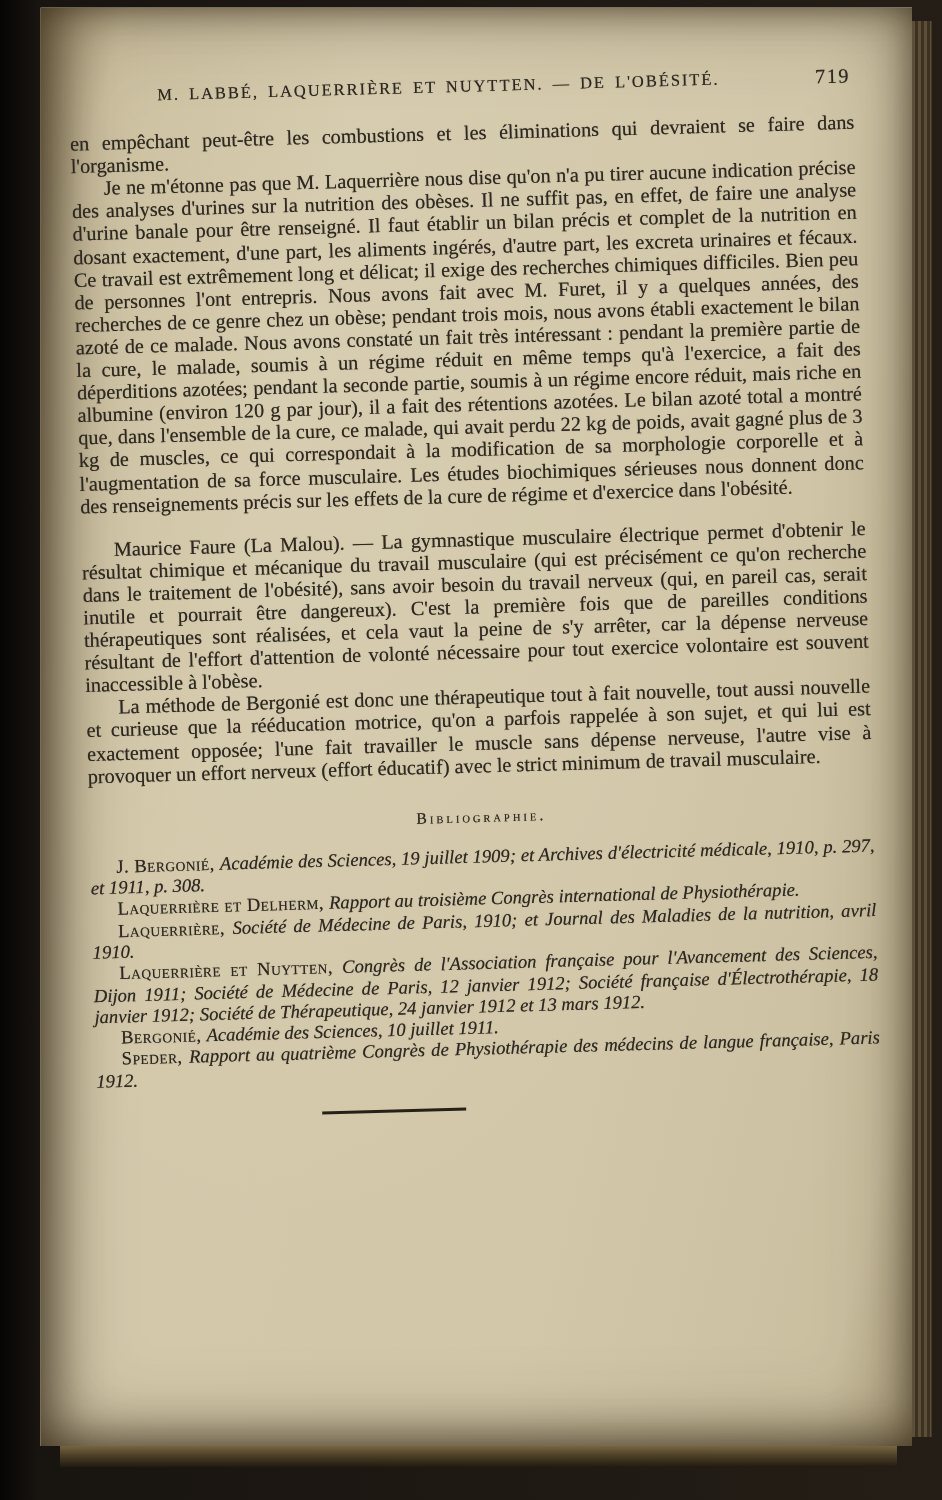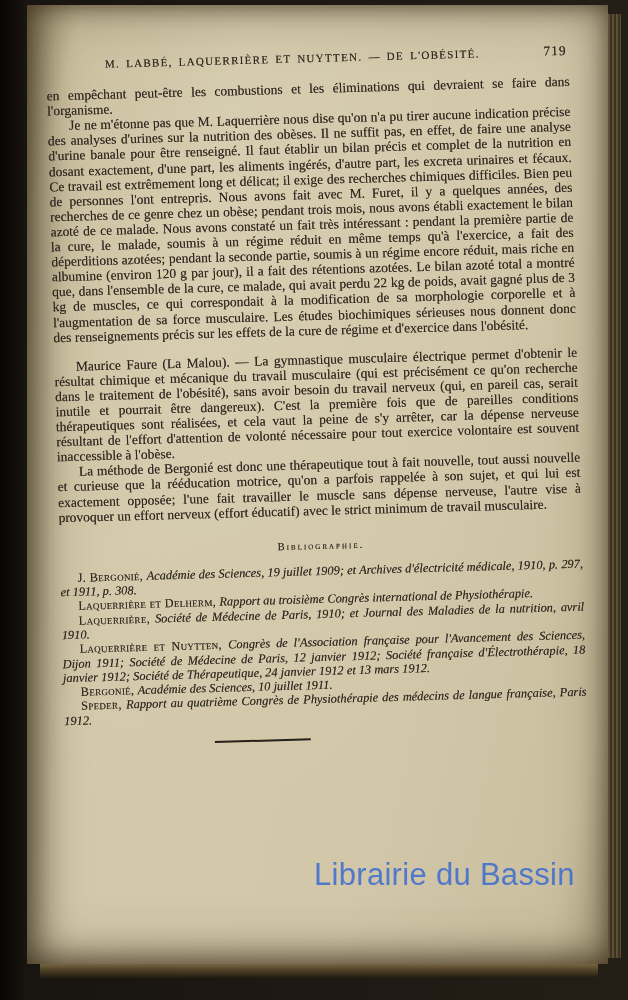--- a/index.html
+++ b/index.html
@@ -156,15 +156,14 @@
       <p class="bib-entry"><span class="bib-author">Speder, </span><span class="bib-text">Rapport au quatrième Congrès de Physiothérapie des médecins de langue française, Paris 1912.</span></p>
 
       <div class="end-rule"></div>
 
     </div>
   </div>
 
   <div class="fore-edge"></div>
   <div class="bottom-edge"></div>
 
-  <div class="watermark">Librairie du Bassin</div>
 
 </div>
 
 </body></html>

